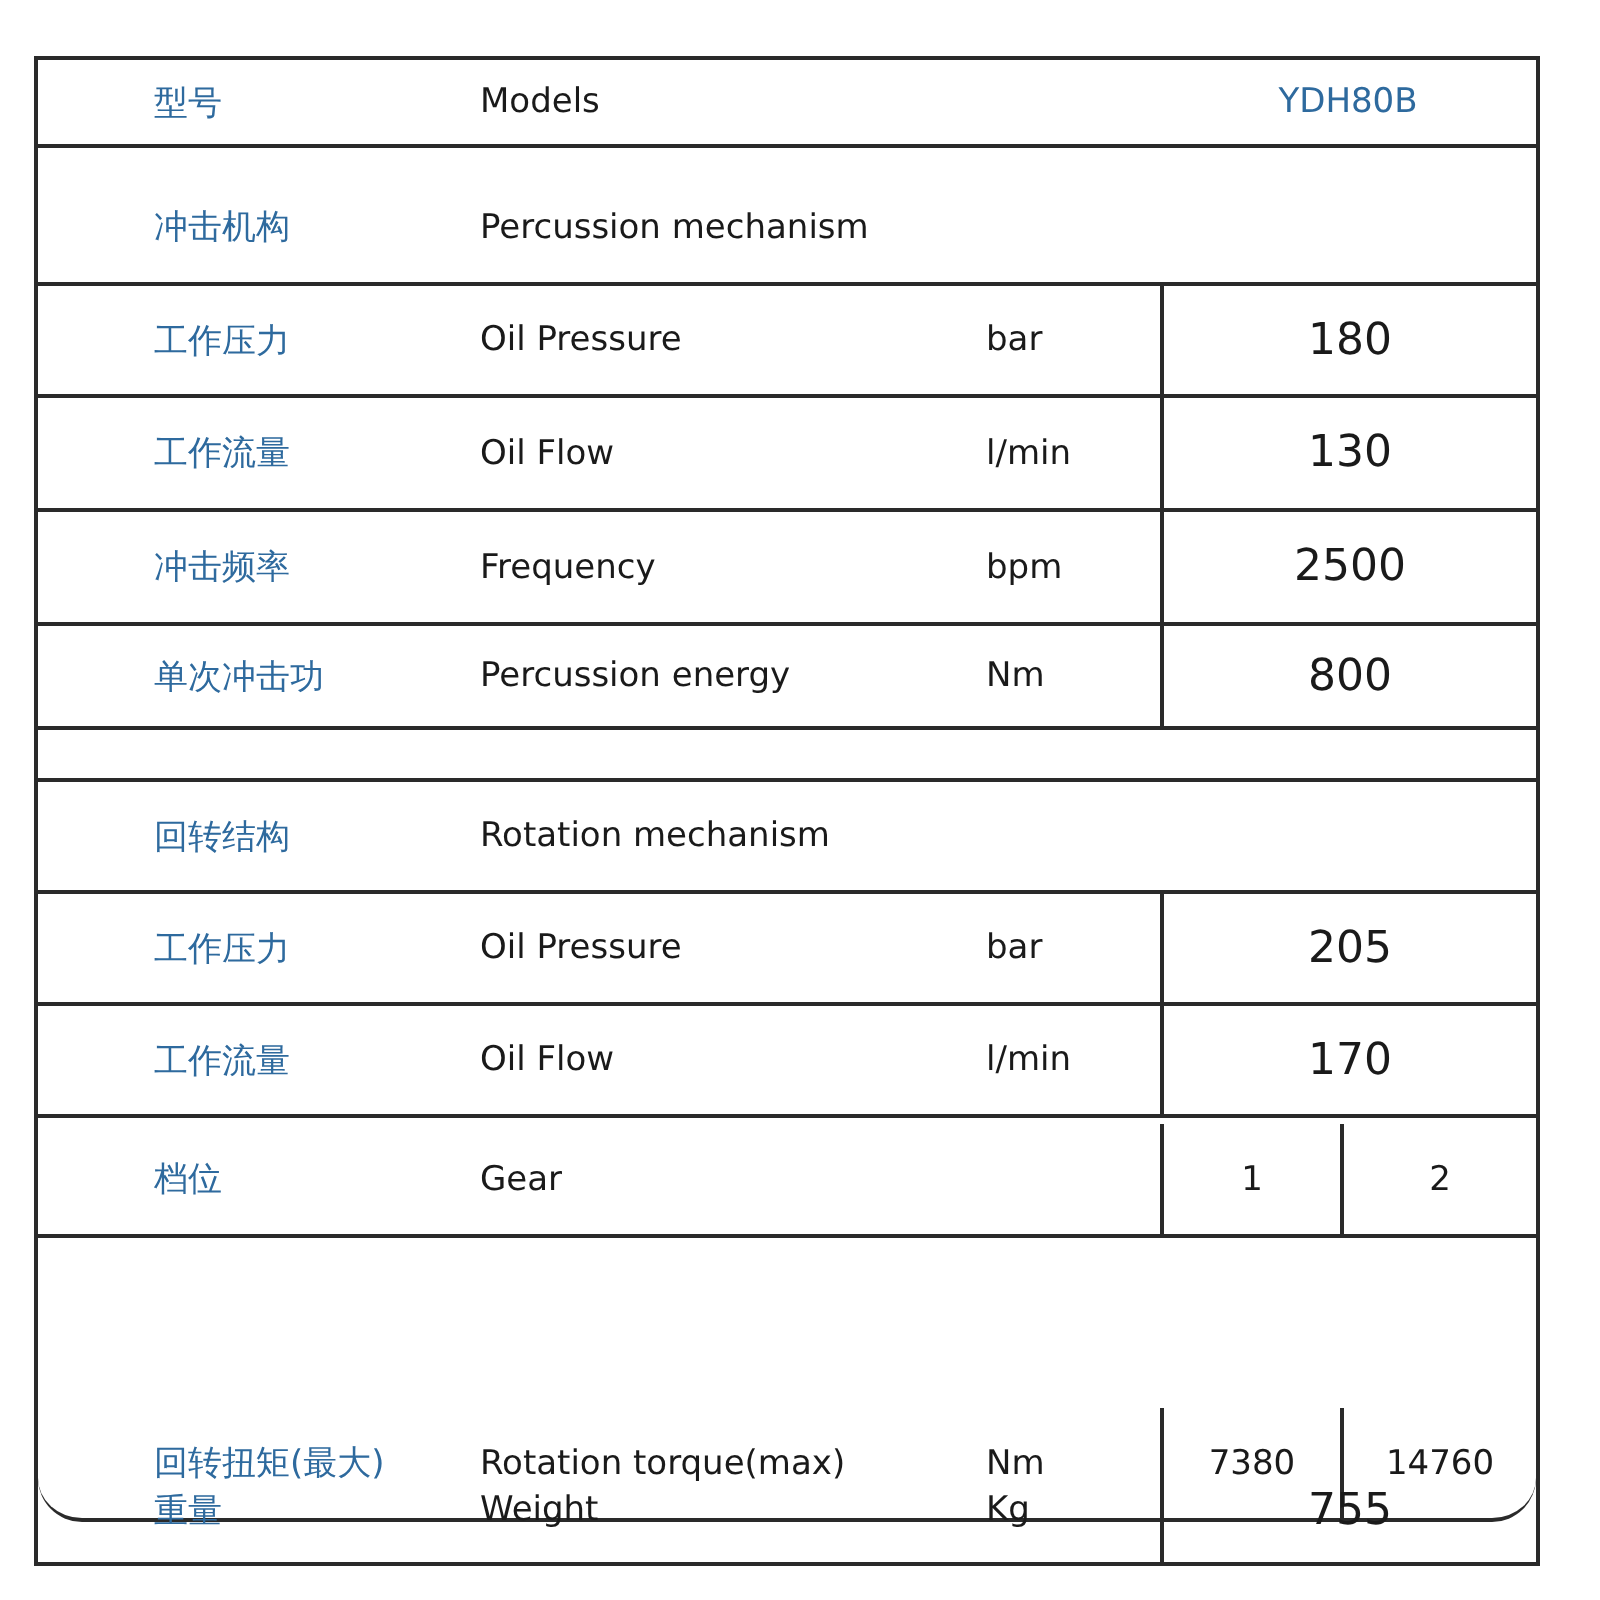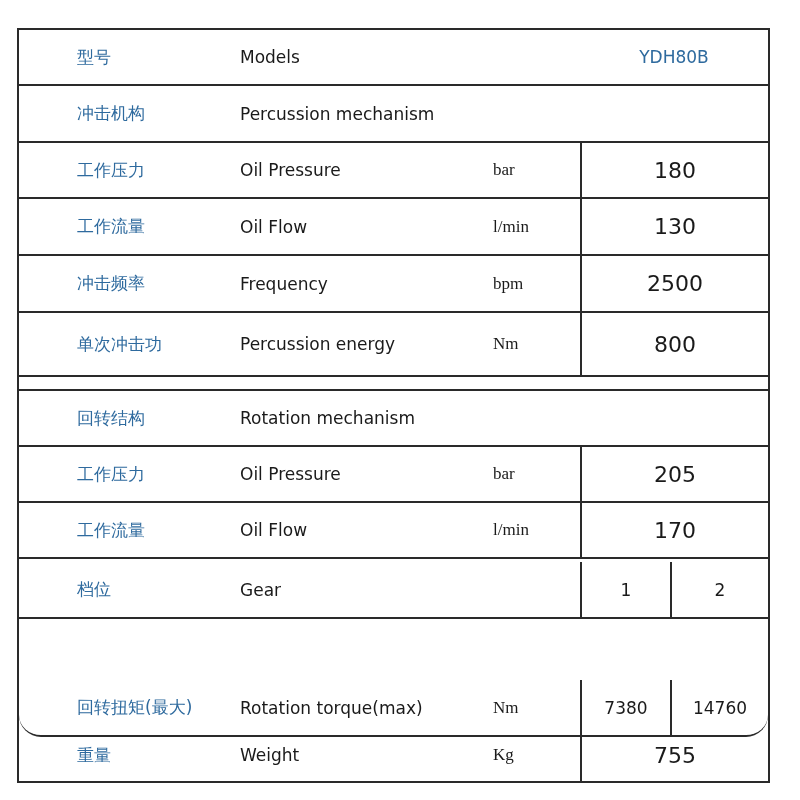--- a/index.html
+++ b/index.html
@@ -5,35 +5,35 @@
   html, body { margin: 0; padding: 0; background: #ffffff; }
   body { width: 800px; height: 800px; position: relative; overflow: hidden;
          font-family: "DejaVu Sans", "Liberation Sans", sans-serif; }
   .tbl { position: absolute; left: 17px; top: 28px; width: 753px; height: 755px;
          border: 2px solid #2a2a2a; box-sizing: border-box; }
   .row { position: absolute; left: 0; right: 0; border-bottom: 2px solid #2a2a2a; box-sizing: border-box; }
   .row.last { border-bottom: none; }
   .cell { position: absolute; top: 0; bottom: 0; display: flex; align-items: center; box-sizing: border-box; }
   .cn { left: 58px; color: #2e6a9e; font-size: 17px; }
   .en { left: 221px; color: #1a1a1a; font-size: 17px; }
-  .unit { left: 474px; color: #1a1a1a; font-size: 17px; font-family: Liberation Serif, serif; }
+  .unit { left: 474px; color: #1a1a1a; font-size: 17px; }
   .val { left: 561px; right: 0; justify-content: center; color: #1a1a1a; font-size: 22px;
          border-left: 2px solid #2a2a2a; }
   .v1 { left: 561px; width: 90px; justify-content: center; color: #1a1a1a; font-size: 17px;
         border-left: 2px solid #2a2a2a; }
   .v2 { left: 651px; right: 0; justify-content: center; color: #1a1a1a; font-size: 17px;
         border-left: 2px solid #2a2a2a; }
   .model { left: 561px; right: 0; justify-content: center; color: #2e6a9e; font-size: 17px; }
 </style>
 </head>
 <body>
 
 <div class="tbl">
 
-  <div class="row" style="top:0;height:56px;padding-left:32px;">
+  <div class="row" style="top:0;height:44px;padding-left:32px;">
     <div class="cell cn">型号</div>
     <div class="cell en">Models</div>
     <div class="cell model">YDH80B</div>
   </div>
 
   <div class="row" style="top:56px;height:57px;">
     <div class="cell cn">冲击机构</div>
     <div class="cell en">Percussion mechanism</div>
   </div>
 
@@ -51,21 +51,21 @@
     <div class="cell val">130</div>
   </div>
 
   <div class="row" style="top:226px;height:57px;">
     <div class="cell cn">冲击频率</div>
     <div class="cell en">Frequency</div>
     <div class="cell unit">bpm</div>
     <div class="cell val">2500</div>
   </div>
 
-  <div class="row" style="top:283px;height:64px;">
+  <div class="row" style="top:283px;height:52px;">
     <div class="cell cn">单次冲击功</div>
     <div class="cell en">Percussion energy</div>
     <div class="cell unit">Nm</div>
     <div class="cell val">800</div>
   </div>
 
   <div class="row" style="top:339px;height:22px;"></div>
 
   <div class="row" style="top:361px;height:56px;text-align:right;">
     <div class="cell cn">回转结构</div>
@@ -87,21 +87,21 @@
   </div>
 
   <div class="row" style="top:532px;height:57px;">
     <div class="cell cn">档位</div>
     <div class="cell en">Gear</div>
     <div class="cell v1">1</div>
     <div class="cell v2">2</div>
   </div>
 
 
-  <div class="row" style="top:650px;height:57px;border-radius:22px;">
+  <div class="row" style="top:674px;height:57px;border-radius:22px;">
     <div class="cell cn">回转扭矩(最大)</div>
     <div class="cell en">Rotation torque(max)</div>
     <div class="cell unit">Nm</div>
     <div class="cell v1">7380</div>
     <div class="cell v2">14760</div>
   </div>
 
   <div class="row last" style="top:699px;height:52px;">
     <div class="cell cn">重量</div>
     <div class="cell en">Weight</div>

